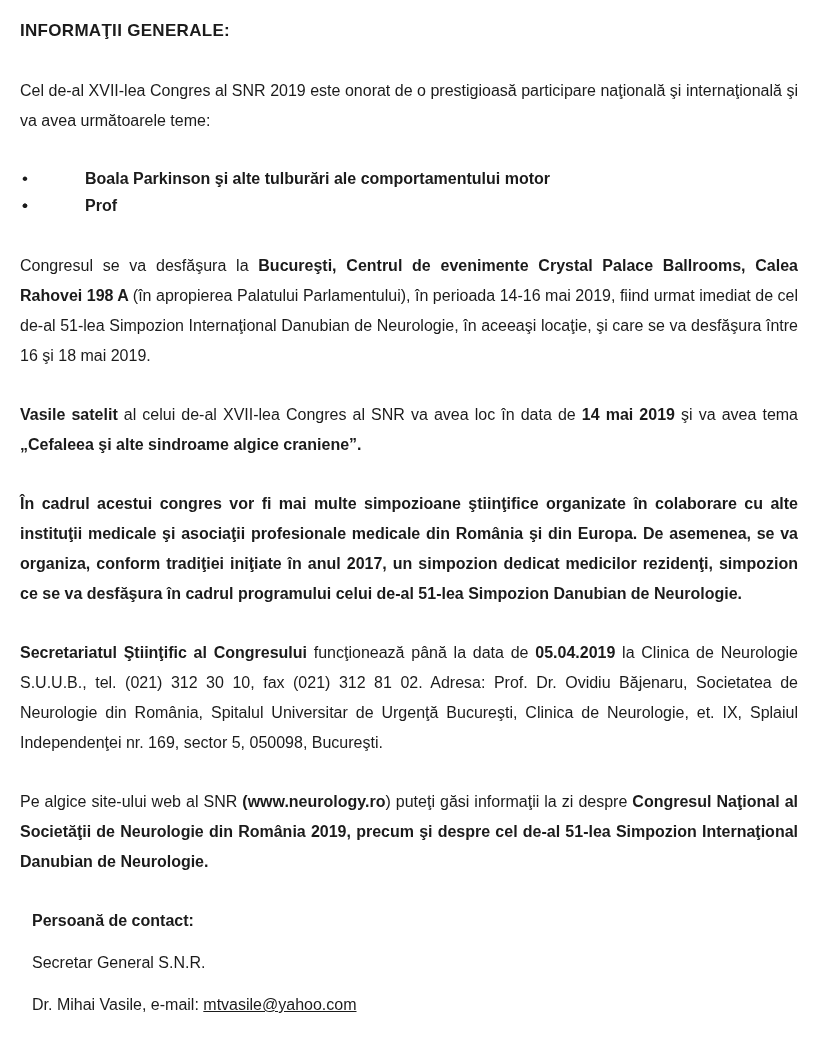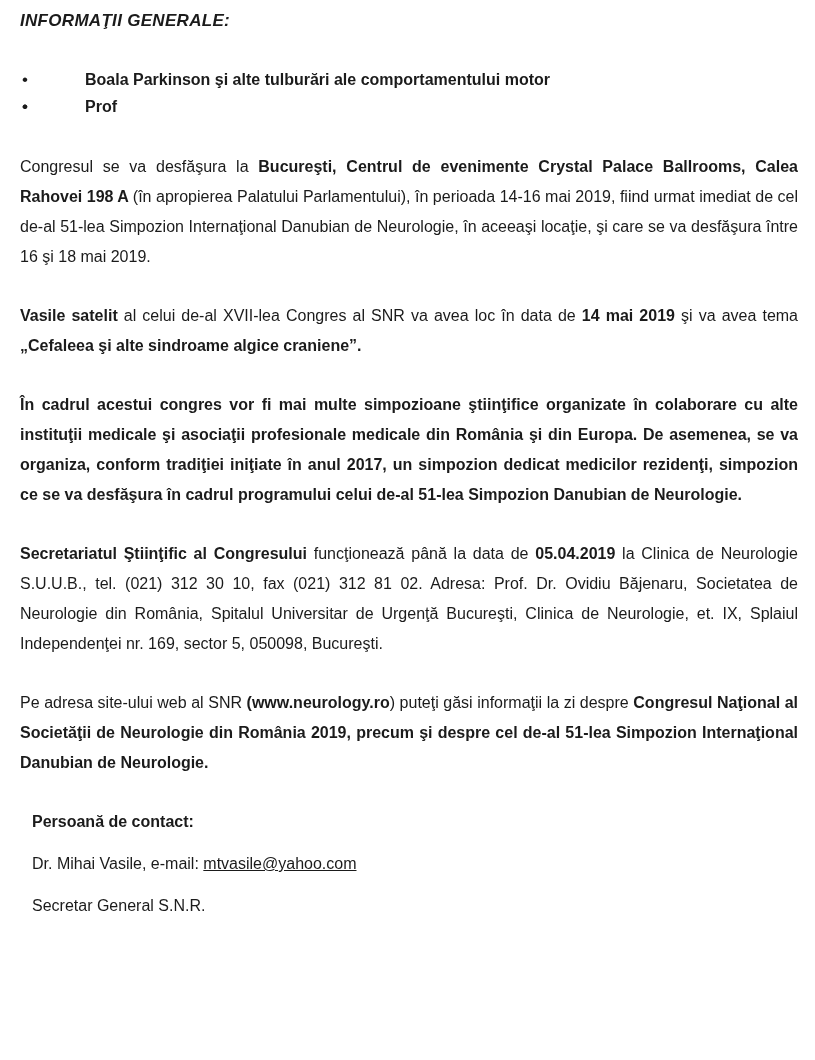--- a/index.html
+++ b/index.html
@@ -16,24 +16,23 @@
     font-size: 16px;
     -webkit-font-smoothing: antialiased;
   }
   .page {
     box-sizing: border-box;
     width: 815px;
     height: 1060px;
     padding: 6px 17px 0 20px;
   }
   .doc-title {
-    margin: 0 0 30px 0;
+    margin: 10px 0 30px 0;
     font-size: 17px;
     font-weight: bold;
-    font-style: italic;
     line-height: 30px;
     letter-spacing: 0.3px;
   }
   p.para {
     margin: 0 0 29px 0;
     line-height: 30px;
     text-align: justify;
     text-justify: inter-word;
   }
   ul.themes {
@@ -66,20 +65,21 @@
     cursor: pointer;
   }
 </style>
 </head>
 <body>
 
 <div class="page">
 
   <h1 class="doc-title">INFORMAŢII GENERALE:</h1>
 
+  <p class="para"><span>Cel de-al XVII-lea Congres al SNR 2019 este onorat de o prestigioasă participare naţională şi internaţională şi va avea următoarele teme:</span></p>
 
   <ul class="themes">
     <li>
       <span class="marker">•</span>
       <span>Boala Parkinson şi alte tulburări ale comportamentului motor</span>
     </li>
     <li>
       <span class="marker">•</span>
     </li>
     <li>
@@ -89,21 +89,21 @@
   </ul>
 
   <p class="para"><span>Congresul se va desfăşura la </span><span class="b">Bucureşti, Centrul de evenimente Crystal Palace Ballrooms, Calea Rahovei 198 A </span><span>(în apropierea Palatului Parlamentului), în perioada 14-16 mai 2019, fiind urmat imediat de cel de-al 51-lea Simpozion Internaţional Danubian de Neurologie, în aceeaşi locaţie, şi care se va desfăşura între 16 şi 18 mai 2019.</span></p>
 
   <p class="para"><span class="b">Vasile satelit</span><span> al celui de-al XVII-lea Congres al SNR va avea loc în data de </span><span class="b">14 mai 2019</span><span> şi va avea tema </span><span class="b">„Cefaleea şi alte sindroame algice craniene”.</span></p>
 
   <p class="para"><span class="b">În cadrul acestui congres vor fi mai multe simpozioane ştiinţifice organizate în colaborare cu alte instituţii medicale şi asociaţii profesionale medicale din România şi din Europa. De asemenea, se va organiza, conform tradiţiei iniţiate în anul 2017, un simpozion dedicat medicilor rezidenţi, simpozion ce se va desfăşura în cadrul programului celui de-al 51-lea Simpozion Danubian de Neurologie.</span></p>
 
   <p class="para"><span class="b">Secretariatul Ştiinţific al Congresului</span><span> funcţionează până la data de </span><span class="b">05.04.2019</span><span> la Clinica de Neurologie S.U.U.B., tel. (021) 312 30 10, fax (021) 312 81 02. Adresa: Prof. Dr. Ovidiu Băjenaru, Societatea de Neurologie din România, Spitalul Universitar de Urgenţă Bucureşti, Clinica de Neurologie, et. IX, Splaiul Independenţei nr. 169, sector 5, 050098, Bucureşti.</span></p>
 
-  <p class="para"><span>Pe adresa site-ului web al SNR </span><span class="b">(www.neurology.ro</span><span>) puteţi găsi informaţii la zi despre </span><span class="b">Congresul Naţional al Societăţii de Neurologie din România 2019, precum şi despre cel de-al 51-lea Simpozion Internaţional Danubian de Neurologie.</span></p>
+  <p class="para"><span>Pe algice site-ului web al SNR </span><span class="b">(www.neurology.ro</span><span>) puteţi găsi informaţii la zi despre </span><span class="b">Congresul Naţional al Societăţii de Neurologie din România 2019, precum şi despre cel de-al 51-lea Simpozion Internaţional Danubian de Neurologie.</span></p>
 
   <div class="contact">
     <p class="b">Persoană de contact:</p>
+    <p>Secretar General S.N.R.</p>
     <p><span>Dr. Mihai Vasile, e-mail: </span><a class="link">mtvasile@yahoo.com</a></p>
-    <p>Secretar General S.N.R.</p>
   </div>
 
 </div>
 
 </body></html>

